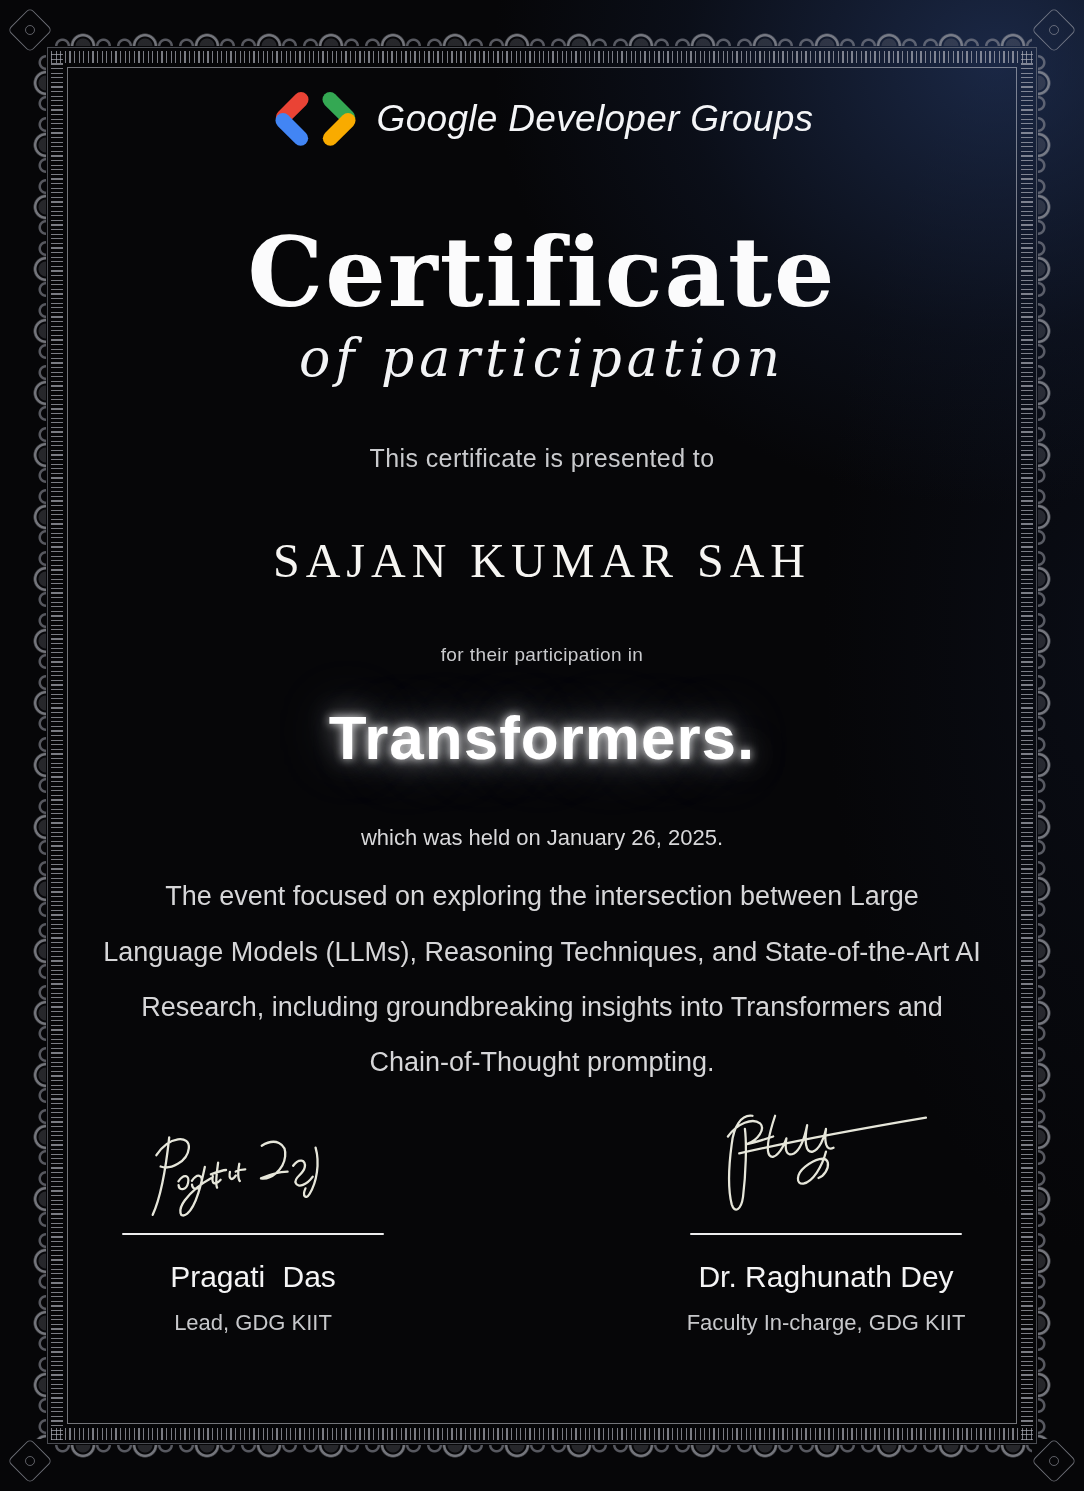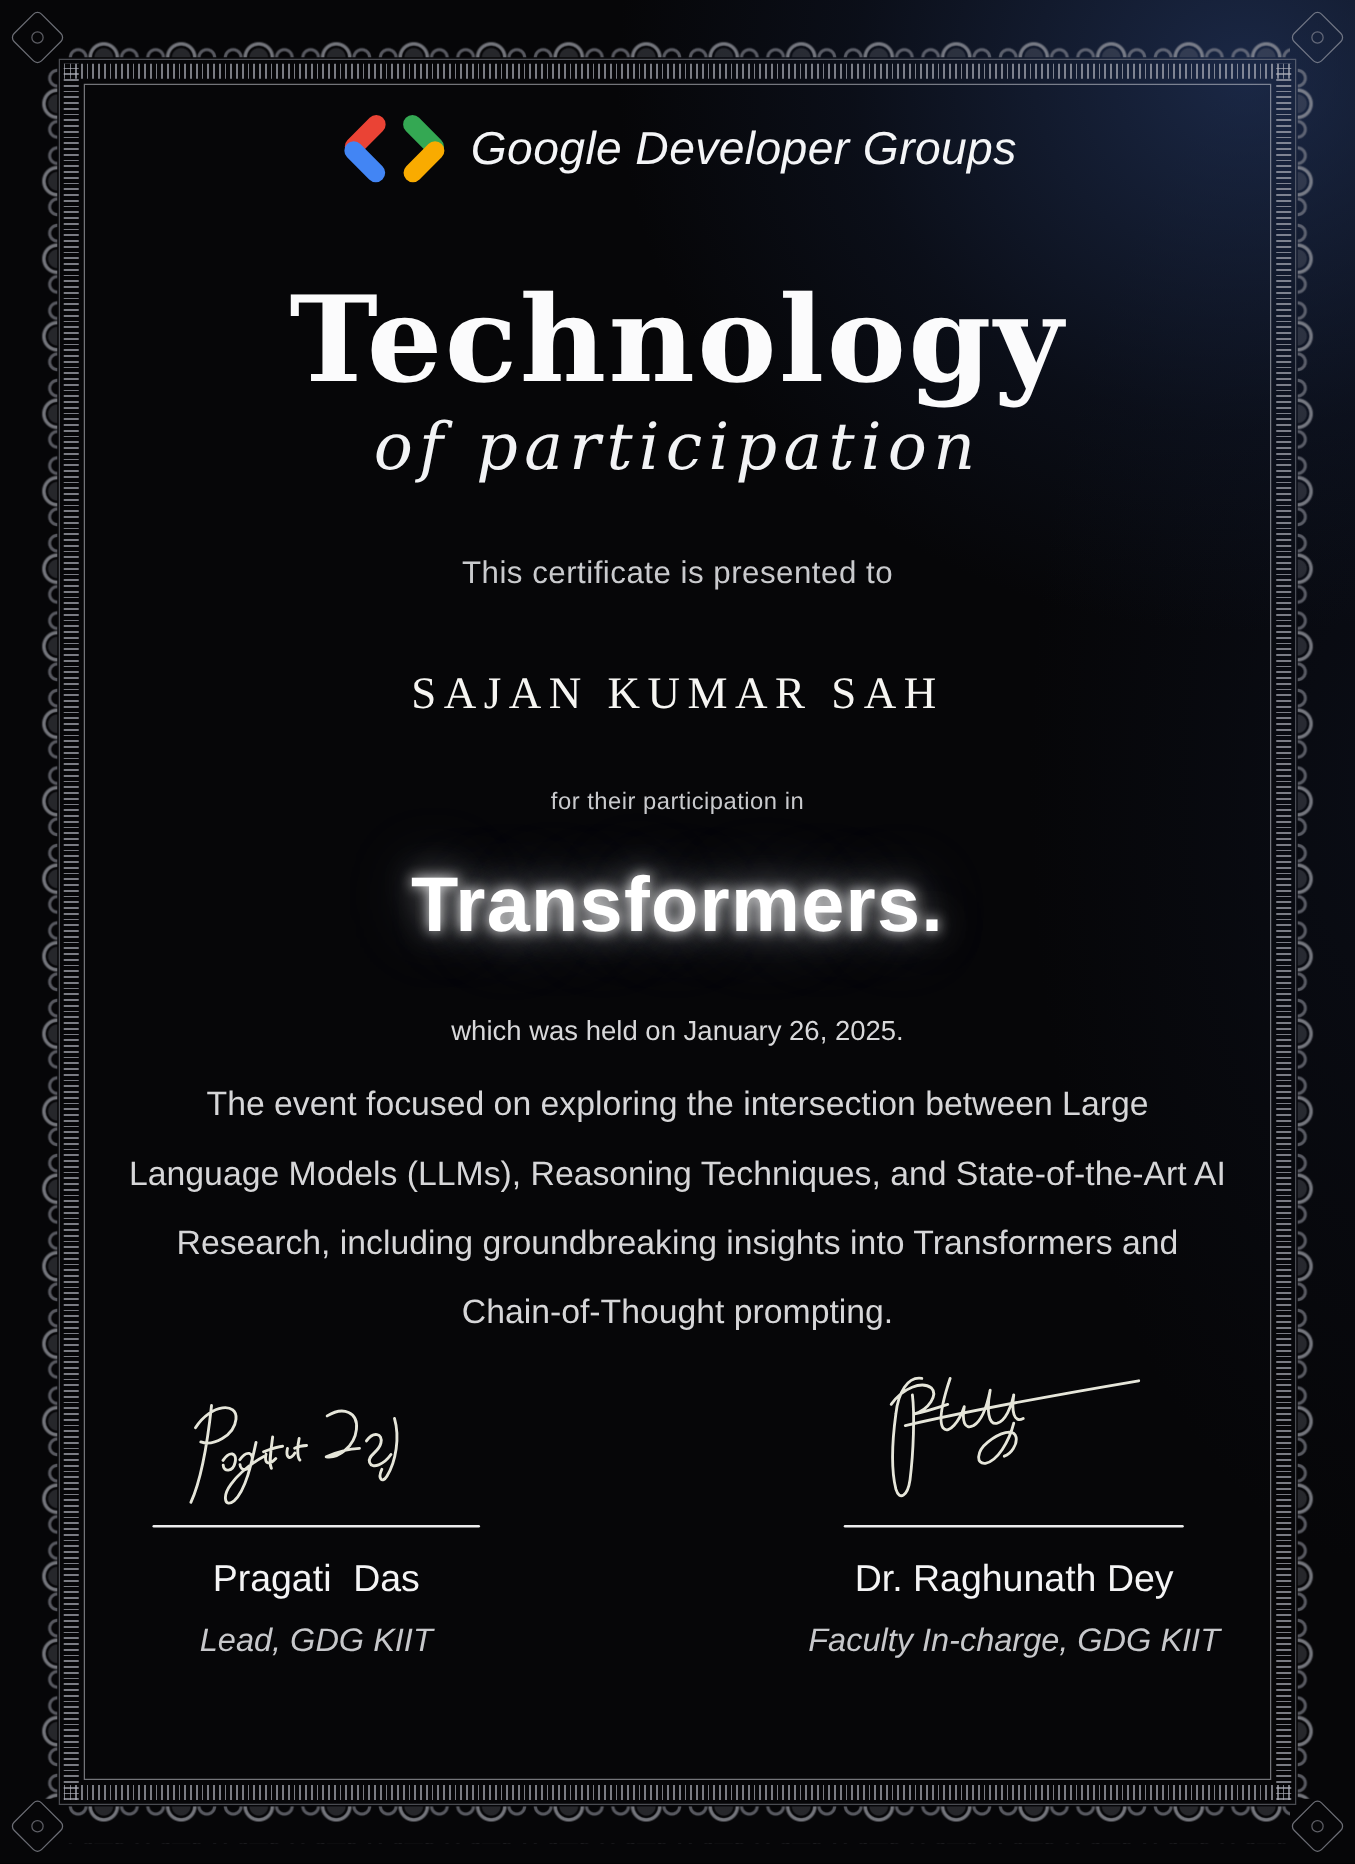--- a/index.html
+++ b/index.html
@@ -70,38 +70,38 @@
   .chev-r .bar-yellow{top:28px;left:1px;transform:rotate(-45deg);background:#F9AB00;}
   .brand{font-size:37px;color:#f4f5f7;letter-spacing:.3px;}
   .sub-row{margin-top:4px;margin-left:106px;font-size:17.5px;color:#e6e7ea;display:flex;gap:8px;align-items:center;}
   .on-campus{color:#4E8DF6;}
   .dot{color:#eef0f3;}
 
   .title{margin:84px 0 0 0;font-family:"DejaVu Serif", serif;font-weight:700;font-size:95px;line-height:.95;color:#fbfbfc;letter-spacing:2px;}
   .subtitle{margin-top:10px;font-family:"DejaVu Serif", serif;font-style:italic;font-size:52px;color:#f2f3f5;letter-spacing:5px;}
 
   .presented{margin:56px 0 0 0;font-size:25px;color:#c9cacd;letter-spacing:.4px;}
-  .recipient{margin-top:60px;font-family:"Liberation Serif", serif;font-size:36px;color:#f6f5f2;letter-spacing:6px;}
+  .recipient{margin-top:60px;font-family:"Liberation Serif", serif;font-size:48px;color:#f6f5f2;letter-spacing:6px;}
   .for-line{margin:56px 0 0 0;font-size:19px;color:#c9cacd;letter-spacing:.4px;}
   .event{margin-top:36px;font-size:62px;font-weight:700;color:#ffffff;letter-spacing:1px;
     text-shadow:0 0 10px rgba(255,255,255,.9),0 0 28px rgba(255,255,255,.55),0 0 58px rgba(215,228,255,.35);}
   .date-line{margin:52px 0 0 0;font-size:22px;color:#d8d8da;}
   .description{margin:18px 0 0 0;width:880px;font-size:27px;line-height:2.05;color:#d6d6d8;}
 
   .signatures{margin-top:4px;width:100%;box-sizing:border-box;display:flex;justify-content:space-between;align-items:flex-end;padding:0 28px 0 42px;}
   .sig{display:flex;flex-direction:column;align-items:center;gap:12px;}
   .scrawl{stroke:#e6e6da;fill:none;stroke-linecap:round;stroke-linejoin:round;}
   .sig-left-art{transform:rotate(-2deg);margin-bottom:2px;}
   .sig-right-art{margin-bottom:-6px;}
   .sig-line{height:2px;background:#ededee;border-radius:1px;}
   .sig-line-l{width:262px;}
   .sig-line-r{width:272px;}
   .sig-name{margin-top:13px;font-size:30px;color:#f4f4f5;}
   .sig-name-l{word-spacing:9px;}
-  .sig-role{margin-top:4px;font-size:26px;color:#c7c8cb;font-style:italic;}
+  .sig-role{margin-top:4px;font-size:22px;color:#c7c8cb;}
 </style>
 </head>
 <body>
 
 <div class="cert">
 
   <div class="lace lace-h lace-top"></div>
   <div class="lace lace-h lace-bottom"></div>
   <div class="lace lace-v lace-left"></div>
   <div class="lace lace-v lace-right"></div>
@@ -127,21 +127,21 @@
           </span>
           <span class="chev chev-r">
             <span class="bar bar-green"></span>
               <span class="bar bar-yellow"></span>
           </span>
         </div>
         <div class="brand">Google Developer Groups</div>
       </div>
     </header>
 
-    <h1 class="title">Technology</h1>
+    <h1 class="title">Certificate</h1>
     <div class="subtitle">of participation</div>
 
     <p class="presented">This certificate is presented to</p>
     <div class="recipient">SAJAN KUMAR SAH</div>
     <p class="for-line">for their participation in</p>
     <div class="event">Transformers.</div>
     <p class="date-line">which was held on January 26, 2025.</p>
 
     <p class="description">The event focused on exploring the intersection between Large Language Models (LLMs), Reasoning Techniques, and State-of-the-Art AI Research, including groundbreaking insights into Transformers and Chain-of-Thought prompting.</p>
 

